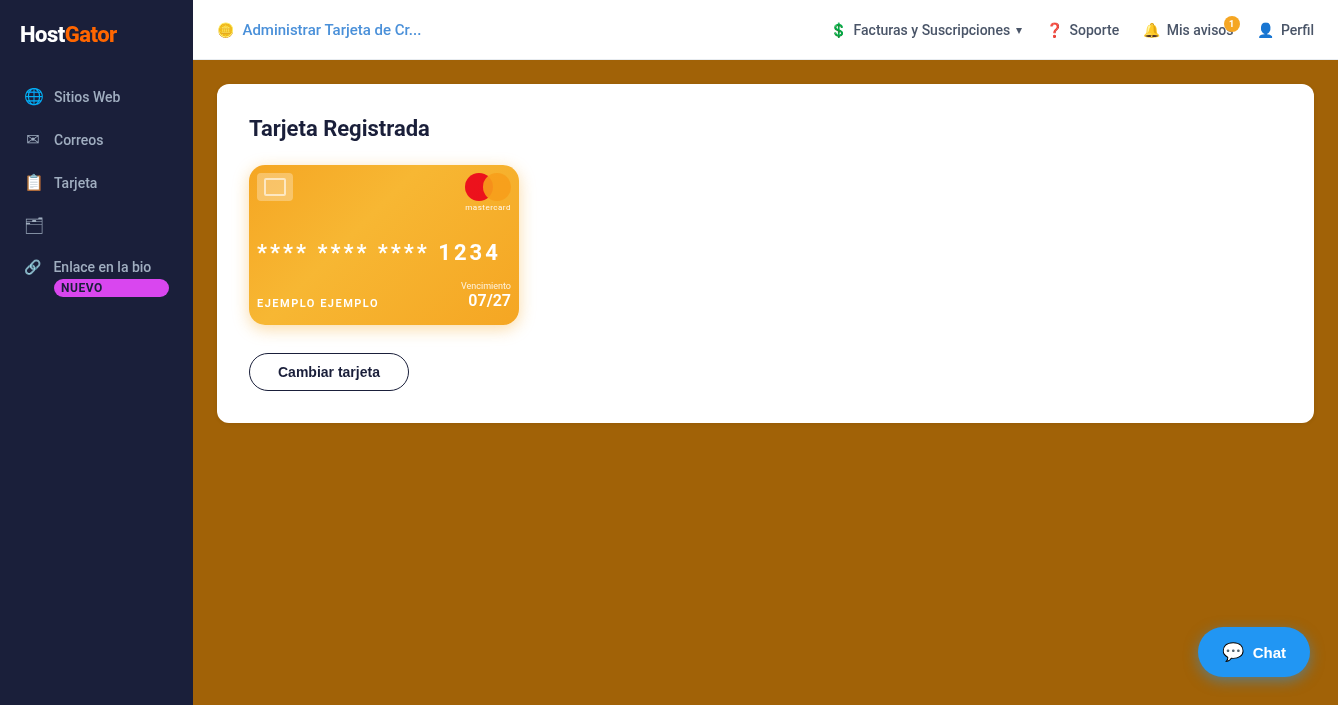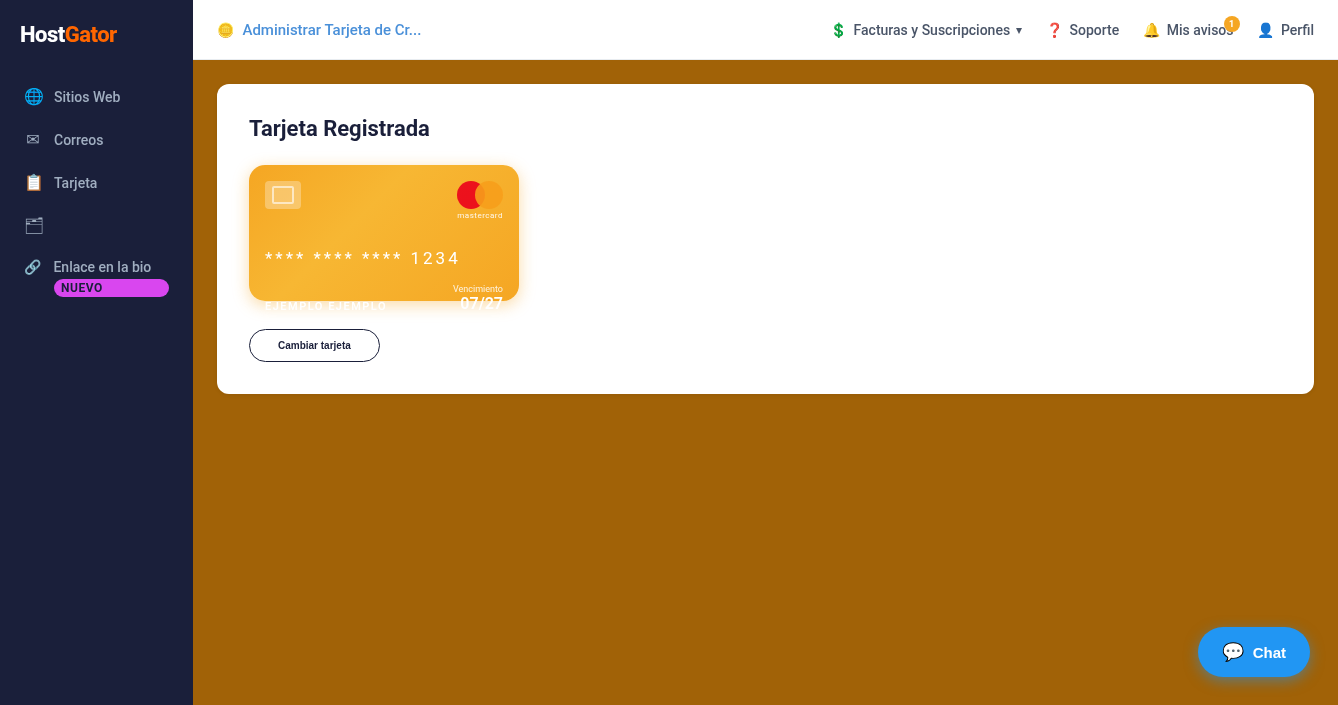--- a/index.html
+++ b/index.html
@@ -143,24 +143,24 @@
     .card-title {
       font-size: 22px;
       font-weight: 700;
       color: #1a1f3a;
       margin-bottom: 24px;
     }
 
     
     .credit-card {
       width: 270px;
-      height: 136px;
+      height: 160px;
       background: linear-gradient(135deg, #f5a623 0%, #f7b733 40%, #f5a623 100%);
       border-radius: 16px;
-      padding: 16px;
+      padding: 8px;
       color: white;
       position: relative;
       box-shadow: 0 4px 16px rgba(245,166,35,0.4);
       margin-bottom: 28px;
     }
     .card-top {
       display: flex;
       justify-content: space-between;
       align-items: flex-start;
       margin-bottom: 28px;
@@ -206,23 +206,23 @@
       opacity: 0.9;
     }
     .mc-label {
       font-size: 8px;
       color: white;
       margin-top: 2px;
       letter-spacing: 0.5px;
       opacity: 0.9;
     }
     .card-number {
-      font-size: 17px;
+      font-size: 22px;
       letter-spacing: 3px;
-      font-weight: 400;
+      font-weight: 700;
       margin-bottom: 16px;
       color: white;
     }
     .card-bottom {
       display: flex;
       justify-content: space-between;
       align-items: flex-end;
     }
     .card-holder {
       font-size: 11px;
@@ -242,21 +242,21 @@
       color: white;
     }
 
     
     .btn-cambiar {
       border: 1.5px solid #1a1f3a;
       background: white;
       color: #1a1f3a;
       padding: 10px 28px;
       border-radius: 50px;
-      font-size: 10px;
+      font-size: 14px;
       font-weight: 600;
       cursor: pointer;
       transition: background 0.15s;
     }
 
     
     .chat-button {
       position: fixed;
       bottom: 28px;
       right: 28px;

